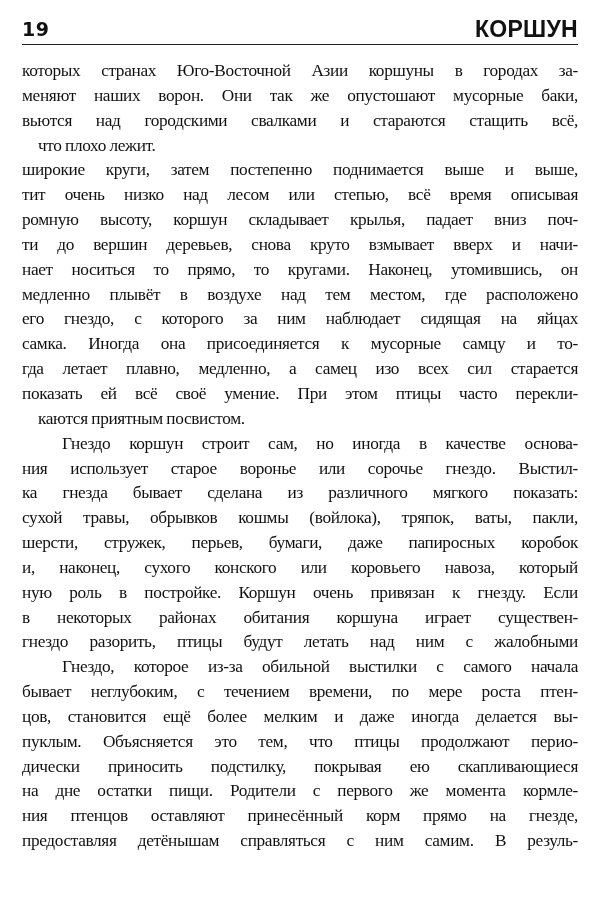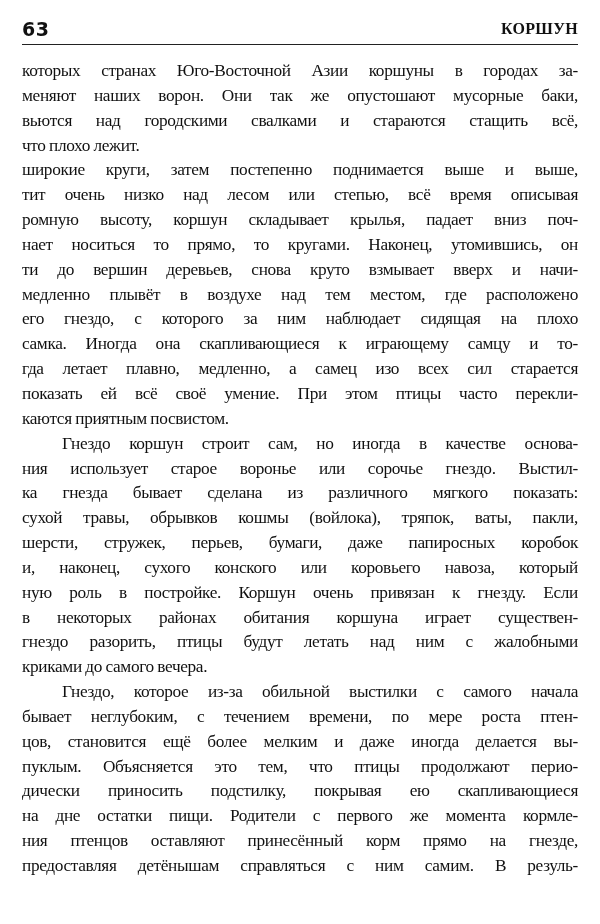--- a/index.html
+++ b/index.html
@@ -30,23 +30,23 @@
       font-family: "DejaVu Sans", sans-serif;
       font-weight: bold;
       font-size: 19px;
       line-height: 22px;
       letter-spacing: 0.5px;
     }
     .running-title {
       position: absolute;
       right: 0;
       top: 0;
-      font-family: Liberation Serif, serif;
+      font-family: Liberation Sans, sans-serif;
       font-weight: bold;
-      font-size: 16px;
+      font-size: 23px;
       line-height: 22px;
       letter-spacing: 0.3px;
     }
     .body-text {
       position: absolute;
       left: 22px;
       top: 59px;
       width: 556px;
       font-family: "DejaVu Sans", sans-serif;
       font-size: 17.3px;
@@ -57,64 +57,64 @@
     .line {
       display: block;
       white-space: nowrap;
       text-align: justify;
       text-align-last: justify;
       height: 24.85px;
       font-family: Liberation Serif, serif;
     }
     .line.last {
       text-align-last: left;
+      margin-left: 16px;
     }
     .line.indent {
       text-indent: 40px;
     }
   </style>
 </head>
 <body>
 
 <div class="page-header">
-  <span class="page-number">63</span>
+  <span class="page-number">19</span>
   <span class="running-title">КОРШУН</span>
 </div>
 
 <div class="body-text">
   <div class="paragraph">
     <span class="line">которых странах Юго-Восточной Азии коршуны в городах за-</span>
     <span class="line">меняют наших ворон. Они так же опустошают мусорные баки,</span>
     <span class="line">вьются над городскими свалками и стараются стащить всё,</span>
     <span class="line last">что плохо лежит.</span>
   </div>
   <div class="paragraph">
     <span class="line">широкие круги, затем постепенно поднимается выше и выше,</span>
     <span class="line">тит очень низко над лесом или степью, всё время описывая</span>
     <span class="line">ромную высоту, коршун складывает крылья, падает вниз поч-</span>
+    <span class="line">ти до вершин деревьев, снова круто взмывает вверх и начи-</span>
     <span class="line">нает носиться то прямо, то кругами. Наконец, утомившись, он</span>
-    <span class="line">ти до вершин деревьев, снова круто взмывает вверх и начи-</span>
     <span class="line">медленно плывёт в воздухе над тем местом, где расположено</span>
-    <span class="line">его гнездо, с которого за ним наблюдает сидящая на плохо</span>
-    <span class="line">самка. Иногда она скапливающиеся к играющему самцу и то-</span>
+    <span class="line">его гнездо, с которого за ним наблюдает сидящая на яйцах</span>
+    <span class="line">самка. Иногда она присоединяется к мусорные самцу и то-</span>
     <span class="line">гда летает плавно, медленно, а самец изо всех сил старается</span>
     <span class="line">показать ей всё своё умение. При этом птицы часто перекли-</span>
     <span class="line last">каются приятным посвистом.</span>
   </div>
   <div class="paragraph">
     <span class="line indent">Гнездо коршун строит сам, но иногда в качестве основа-</span>
     <span class="line">ния использует старое воронье или сорочье гнездо. Выстил-</span>
     <span class="line">ка гнезда бывает сделана из различного мягкого показать:</span>
     <span class="line">сухой травы, обрывков кошмы (войлока), тряпок, ваты, пакли,</span>
     <span class="line">шерсти, стружек, перьев, бумаги, даже папиросных коробок</span>
     <span class="line">и, наконец, сухого конского или коровьего навоза, который</span>
     <span class="line">ную роль в постройке. Коршун очень привязан к гнезду. Если</span>
     <span class="line">в некоторых районах обитания коршуна играет существен-</span>
     <span class="line">гнездо разорить, птицы будут летать над ним с жалобными</span>
-    <span class="line last">криками до самого вечера.</span>
   </div>
   <div class="paragraph">
     <span class="line indent">Гнездо, которое из-за обильной выстилки с самого начала</span>
     <span class="line">бывает неглубоким, с течением времени, по мере роста птен-</span>
     <span class="line">цов, становится ещё более мелким и даже иногда делается вы-</span>
     <span class="line">пуклым. Объясняется это тем, что птицы продолжают перио-</span>
     <span class="line">дически приносить подстилку, покрывая ею скапливающиеся</span>
     <span class="line">на дне остатки пищи. Родители с первого же момента кормле-</span>
     <span class="line">ния птенцов оставляют принесённый корм прямо на гнезде,</span>
     <span class="line">предоставляя детёнышам справляться с ним самим. В резуль-</span>

